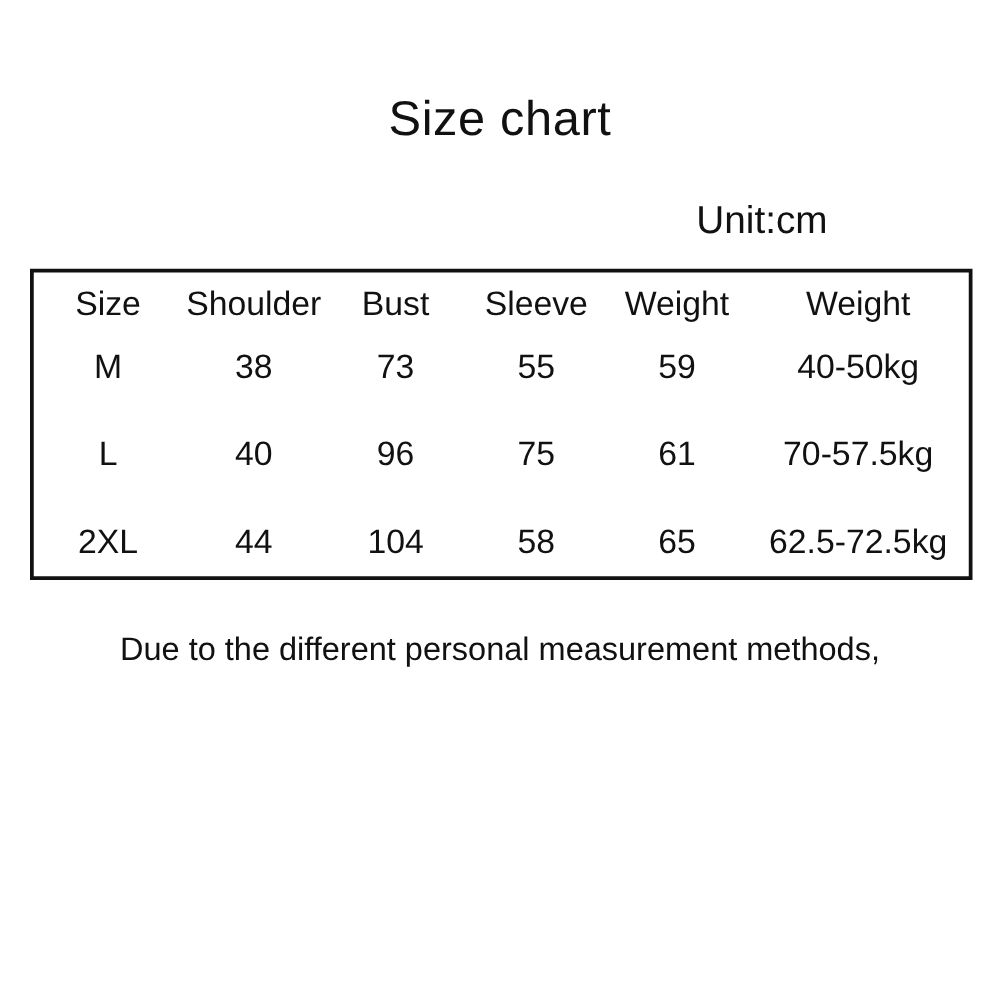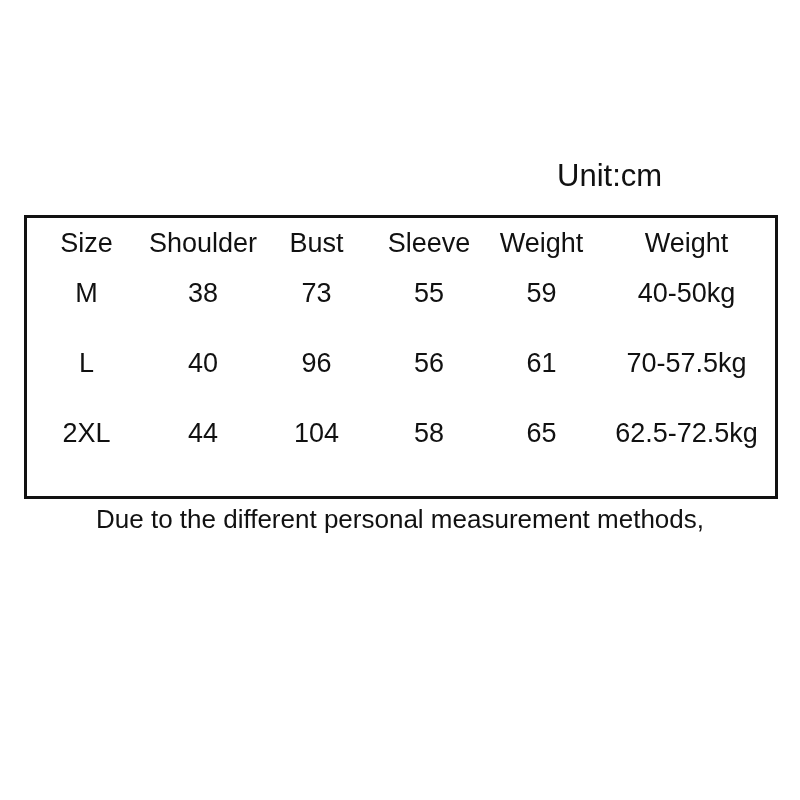--- a/index.html
+++ b/index.html
@@ -33,21 +33,21 @@
     left: 557px;
     font-size: 31px;
     font-weight: 400;
     white-space: nowrap;
   }
   .size-table-box {
     position: absolute;
     top: 215px;
     left: 24px;
     width: 754px;
-    height: 284px;
+    height: 249px;
     border: 3px solid #111111;
     box-sizing: border-box;
   }
   table.size-table {
     width: 100%;
     height: 240px;
     margin-top: 10px;
     border-collapse: collapse;
     table-layout: fixed;
   }
@@ -81,20 +81,21 @@
     line-height: 28px;
     font-weight: 400;
     white-space: nowrap;
   }
 </style>
 </head>
 <body>
 
 <div id="page">
 
+  <div class="page-title">Size chart</div>
 
   <div class="unit-label">Unit:cm</div>
 
   <div class="size-table-box">
     <table class="size-table">
       <colgroup>
         <col class="c-size">
         <col class="c-shoulder">
         <col class="c-bust">
         <col class="c-sleeve">
@@ -117,21 +118,21 @@
           <td>38</td>
           <td>73</td>
           <td>55</td>
           <td>59</td>
           <td>40-50kg</td>
         </tr>
         <tr>
           <td>L</td>
           <td>40</td>
           <td>96</td>
-          <td>56</td>
+          <td>75</td>
           <td>61</td>
           <td>70-57.5kg</td>
         </tr>
         <tr>
           <td>2XL</td>
           <td>44</td>
           <td>104</td>
           <td>58</td>
           <td>65</td>
           <td>62.5-72.5kg</td>

